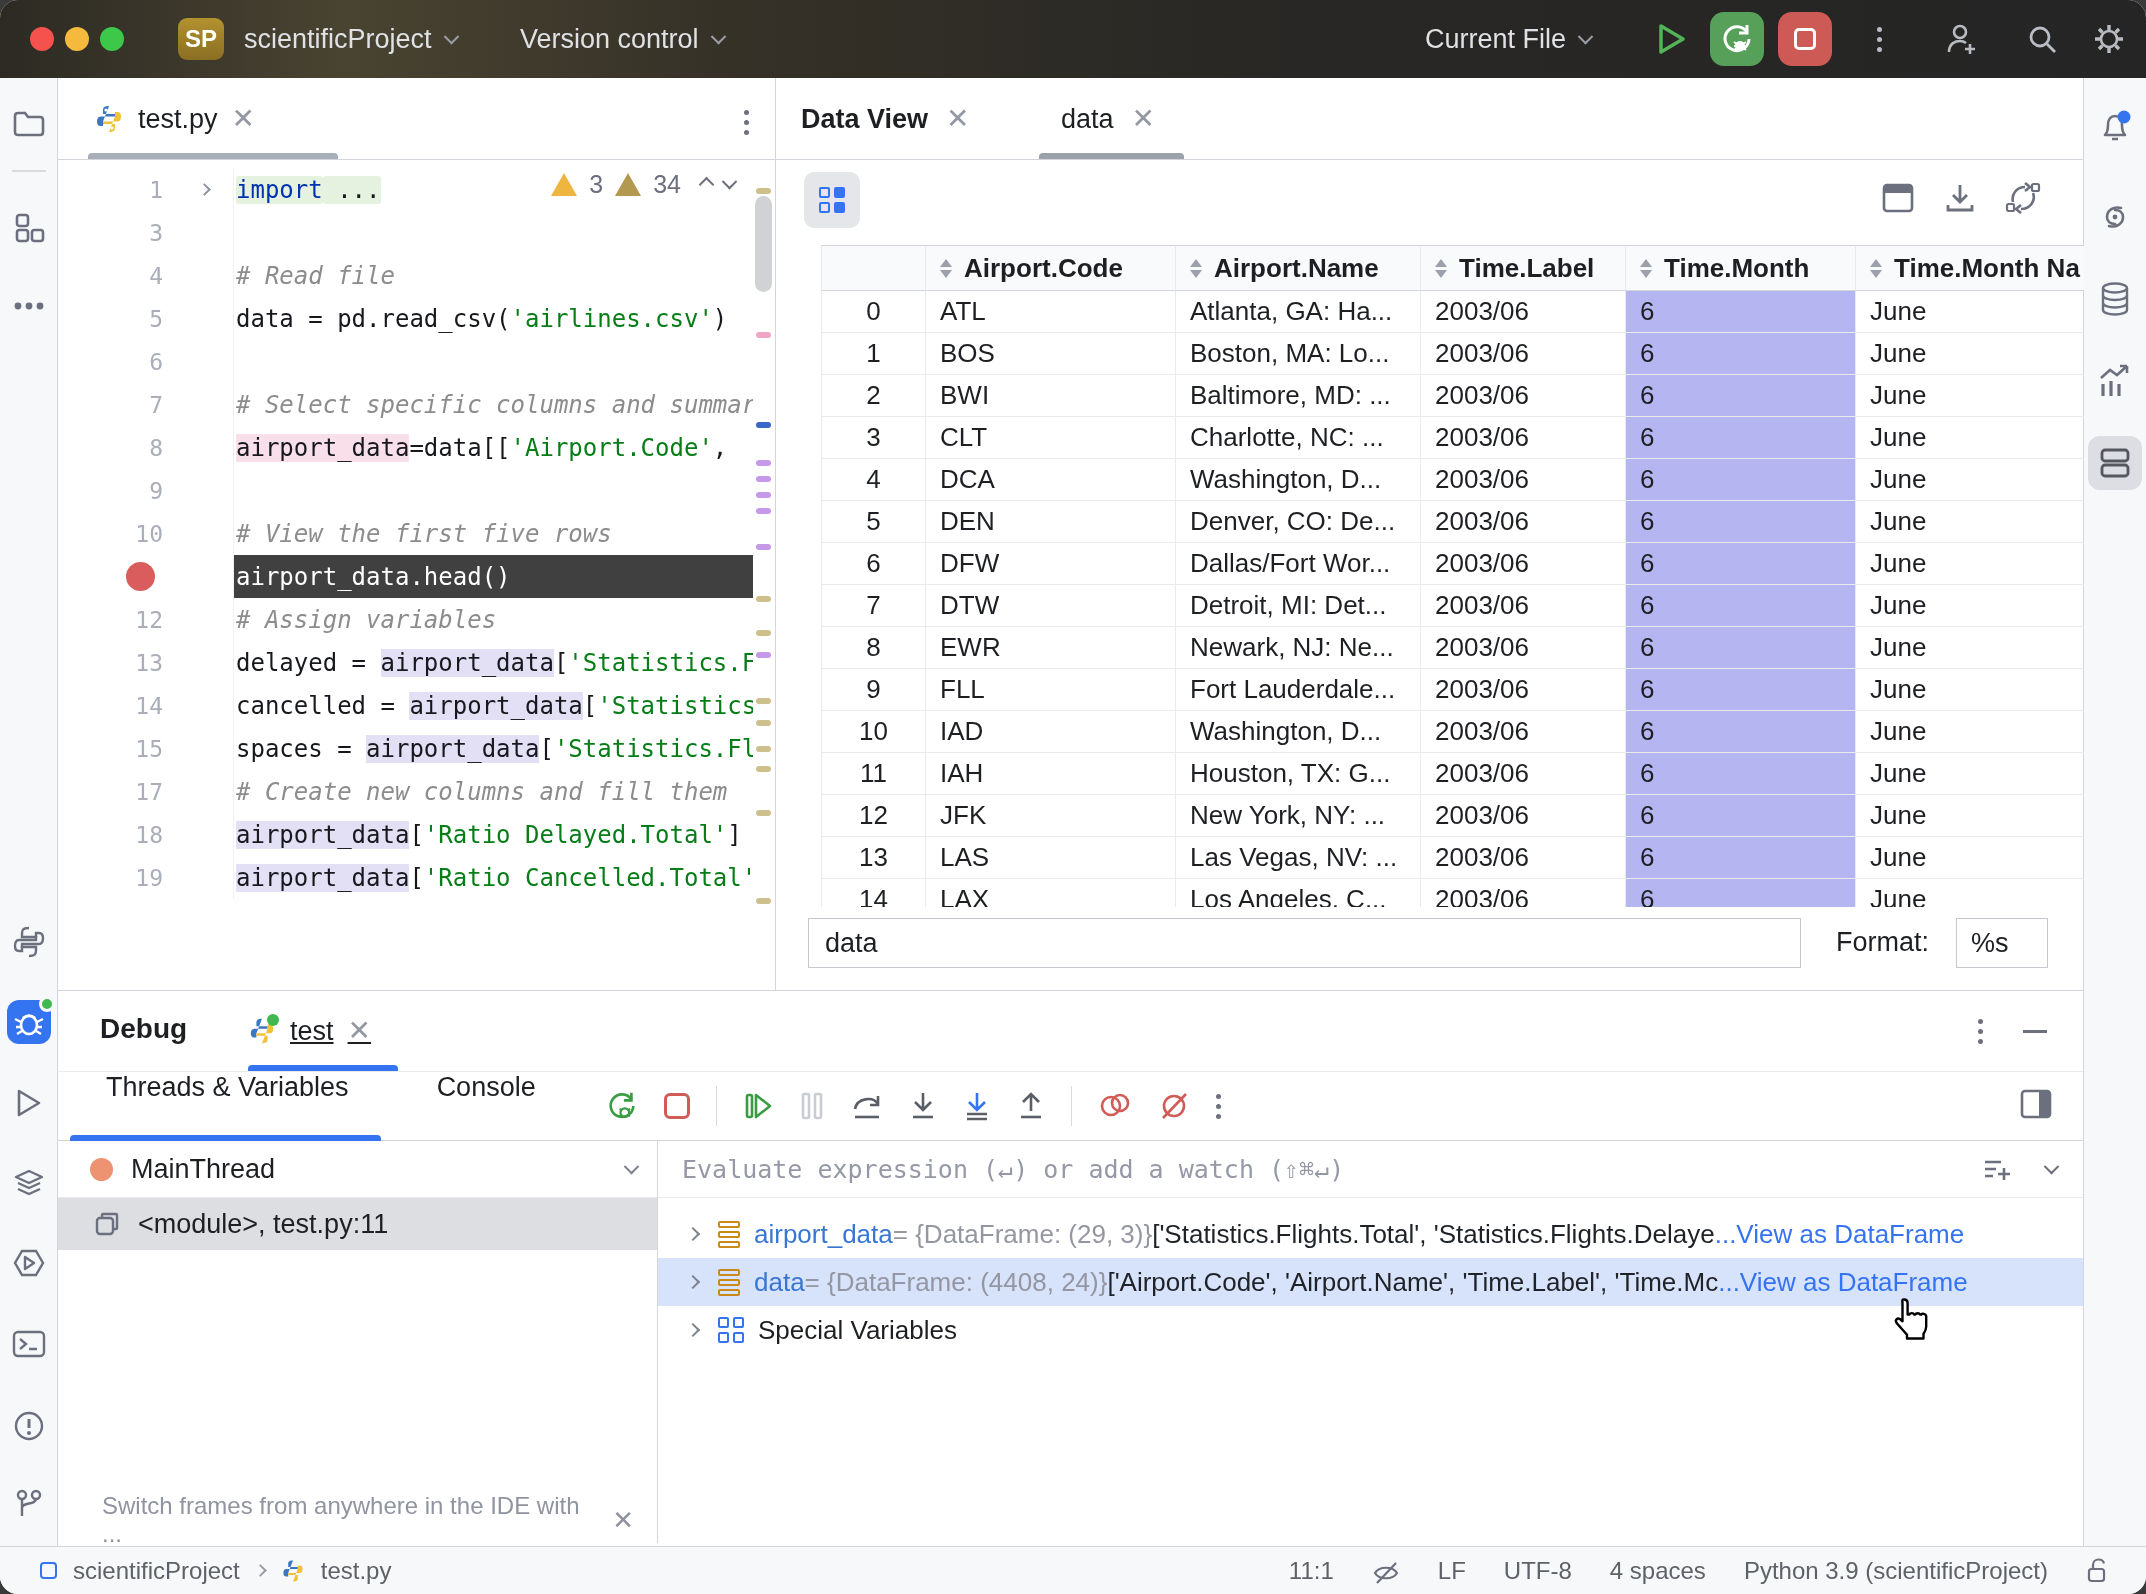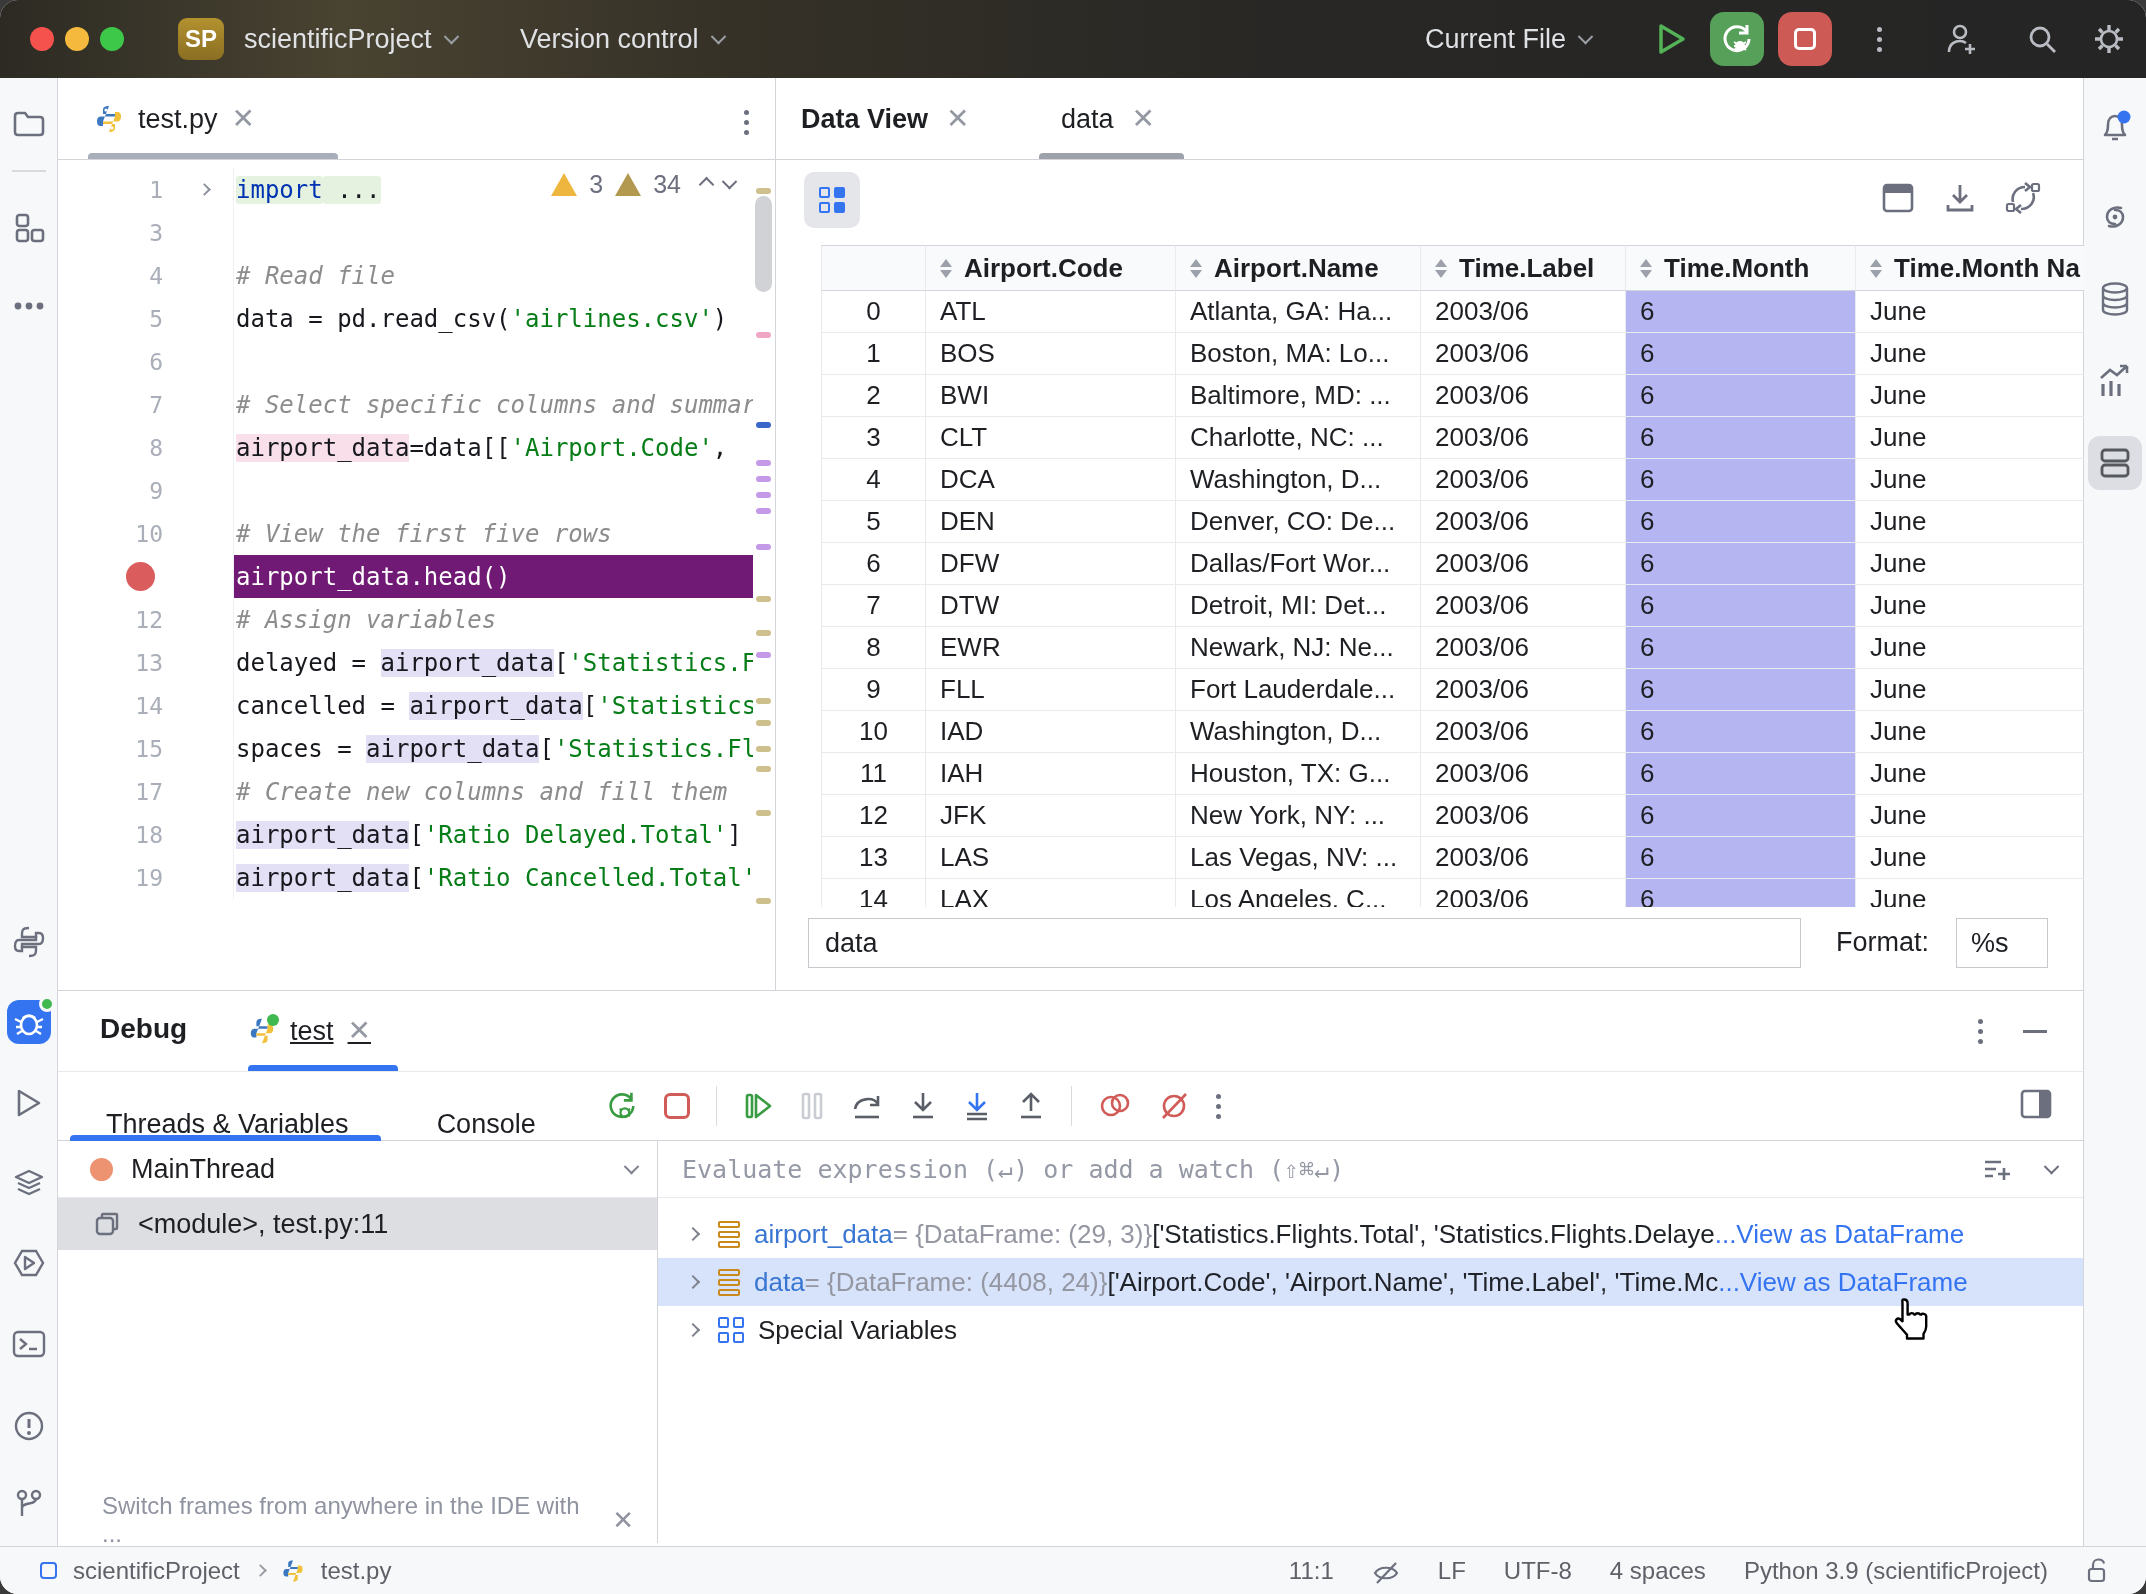--- a/index.html
+++ b/index.html
@@ -46,21 +46,21 @@
   .gutter{width:175px;flex:0 0 175px;display:flex;align-items:center;position:relative;height:100%;}
   .ln{width:105px;text-align:right;color:#a9aeb9;font-size:23px;}
   .fold-arrow{position:absolute;left:142px;color:#8e939e;}
   .bp-dot{position:absolute;left:68px;top:7px;width:29px;height:29px;border-radius:50%;background:#db5c5c;}
   .line-text{flex:1;height:100%;display:flex;align-items:center;border-left:1px solid #eff0f2;padding-left:2px;overflow:hidden;}
   .seg-p{color:#16181d;} .seg-k{color:#0033b3;} .seg-s{color:#067d17;}
   .seg-c{color:#8c8c8c;font-style:italic;} .seg-w{color:#ffffff;}
   .hl-fold{background:#e4f2df;border-radius:3px;}
   .hl-pink{background:#f8dfe9;}
   .hl-lav{background:#e3e0f5;}
-  .debug-line .line-text{background:#701a75;}
+  .debug-line .line-text{background:#404040;}
   .warn-cluster{position:absolute;right:40px;top:92px;display:flex;align-items:center;gap:12px;color:#6c707e;font-size:25px;}
   .warn-tri{width:0;height:0;border-left:13px solid transparent;border-right:13px solid transparent;position:relative;}
   .warn-gold{border-bottom:23px solid #eeb63f;}
   .warn-olive{border-bottom:23px solid #b3994f;}
   .error-stripe{position:absolute;right:0;top:82px;width:22px;height:830px;background:#fff;}
   .es-mark{position:absolute;left:3px;width:15px;height:6px;border-radius:3px;}
   .es-thumb{position:absolute;left:2px;width:17px;height:96px;border-radius:9px;background:rgba(120,125,135,.35);top:36px;}
   
   .dataview-pane{position:absolute;left:775px;top:78px;width:1308px;height:912px;background:#fff;border-left:1px solid #d3d5db;}
   .dv-tab{position:absolute;top:0;height:82px;display:flex;align-items:center;gap:18px;font-size:27px;}
@@ -87,21 +87,21 @@
   .dv-format{position:absolute;left:1180px;top:0;width:92px;height:50px;border:1px solid #c6c8ce;font-size:27px;padding:0 14px;font-family:inherit;color:#1d1f23;}
   
   .debug-pane{position:absolute;left:58px;top:990px;width:2025px;height:554px;background:#fff;border-top:1px solid #d3d5db;}
   .dbg-header{position:relative;height:80px;}
   .dbg-title{position:absolute;left:42px;top:22px;font-size:28px;font-weight:bold;}
   .dbg-tab{position:absolute;left:190px;top:0;height:80px;display:flex;align-items:center;gap:14px;font-size:27px;text-decoration:underline;}
   .dbg-underline{position:absolute;left:190px;bottom:0;width:150px;height:6px;border-radius:4px 4px 0 0;background:#3574f0;}
   .dbg-header-actions{position:absolute;right:36px;top:28px;display:flex;gap:40px;color:#6c707e;align-items:center;}
   .dbg-toolbar{position:relative;height:70px;border-top:1px solid #e9eaee;border-bottom:1px solid #d3d5db;display:flex;align-items:center;}
   .dbg-tabs{display:flex;align-items:center;height:100%;}
-  .dbg-tab2{padding:0 44px;font-size:27px;height:100%;display:flex;align-items:flex-end;position:relative;color:#1d1f23;}
+  .dbg-tab2{padding:0 44px;font-size:27px;height:100%;display:flex;align-items:flex-start;position:relative;color:#1d1f23;}
   .dbg-tab2.active:after{content:"";position:absolute;left:12px;right:12px;bottom:-1px;height:6px;border-radius:4px 4px 0 0;background:#3574f0;}
   .dbg-icons{display:flex;align-items:center;gap:26px;margin-left:26px;}
   .vsep{width:1px;height:40px;background:#d8dade;}
   .dbg-layout-btn{position:absolute;right:30px;top:16px;color:#6c707e;}
   .dbg-content{position:relative;height:402px;display:flex;}
   .frames-col{position:relative;width:600px;flex:0 0 600px;border-right:1px solid #d3d5db;height:100%;}
   .thread-row{height:57px;border-bottom:1px solid #e9eaee;display:flex;align-items:center;padding:0 20px 0 32px;font-size:27px;gap:18px;}
   .thread-dot{width:23px;height:23px;border-radius:50%;background:#ed9371;}
   .frame-row{height:52px;background:#dcdee2;display:flex;align-items:center;padding-left:36px;font-size:27px;gap:18px;color:#1d1f23;}
   .vars-col{position:relative;flex:1;height:100%;overflow:hidden;}

